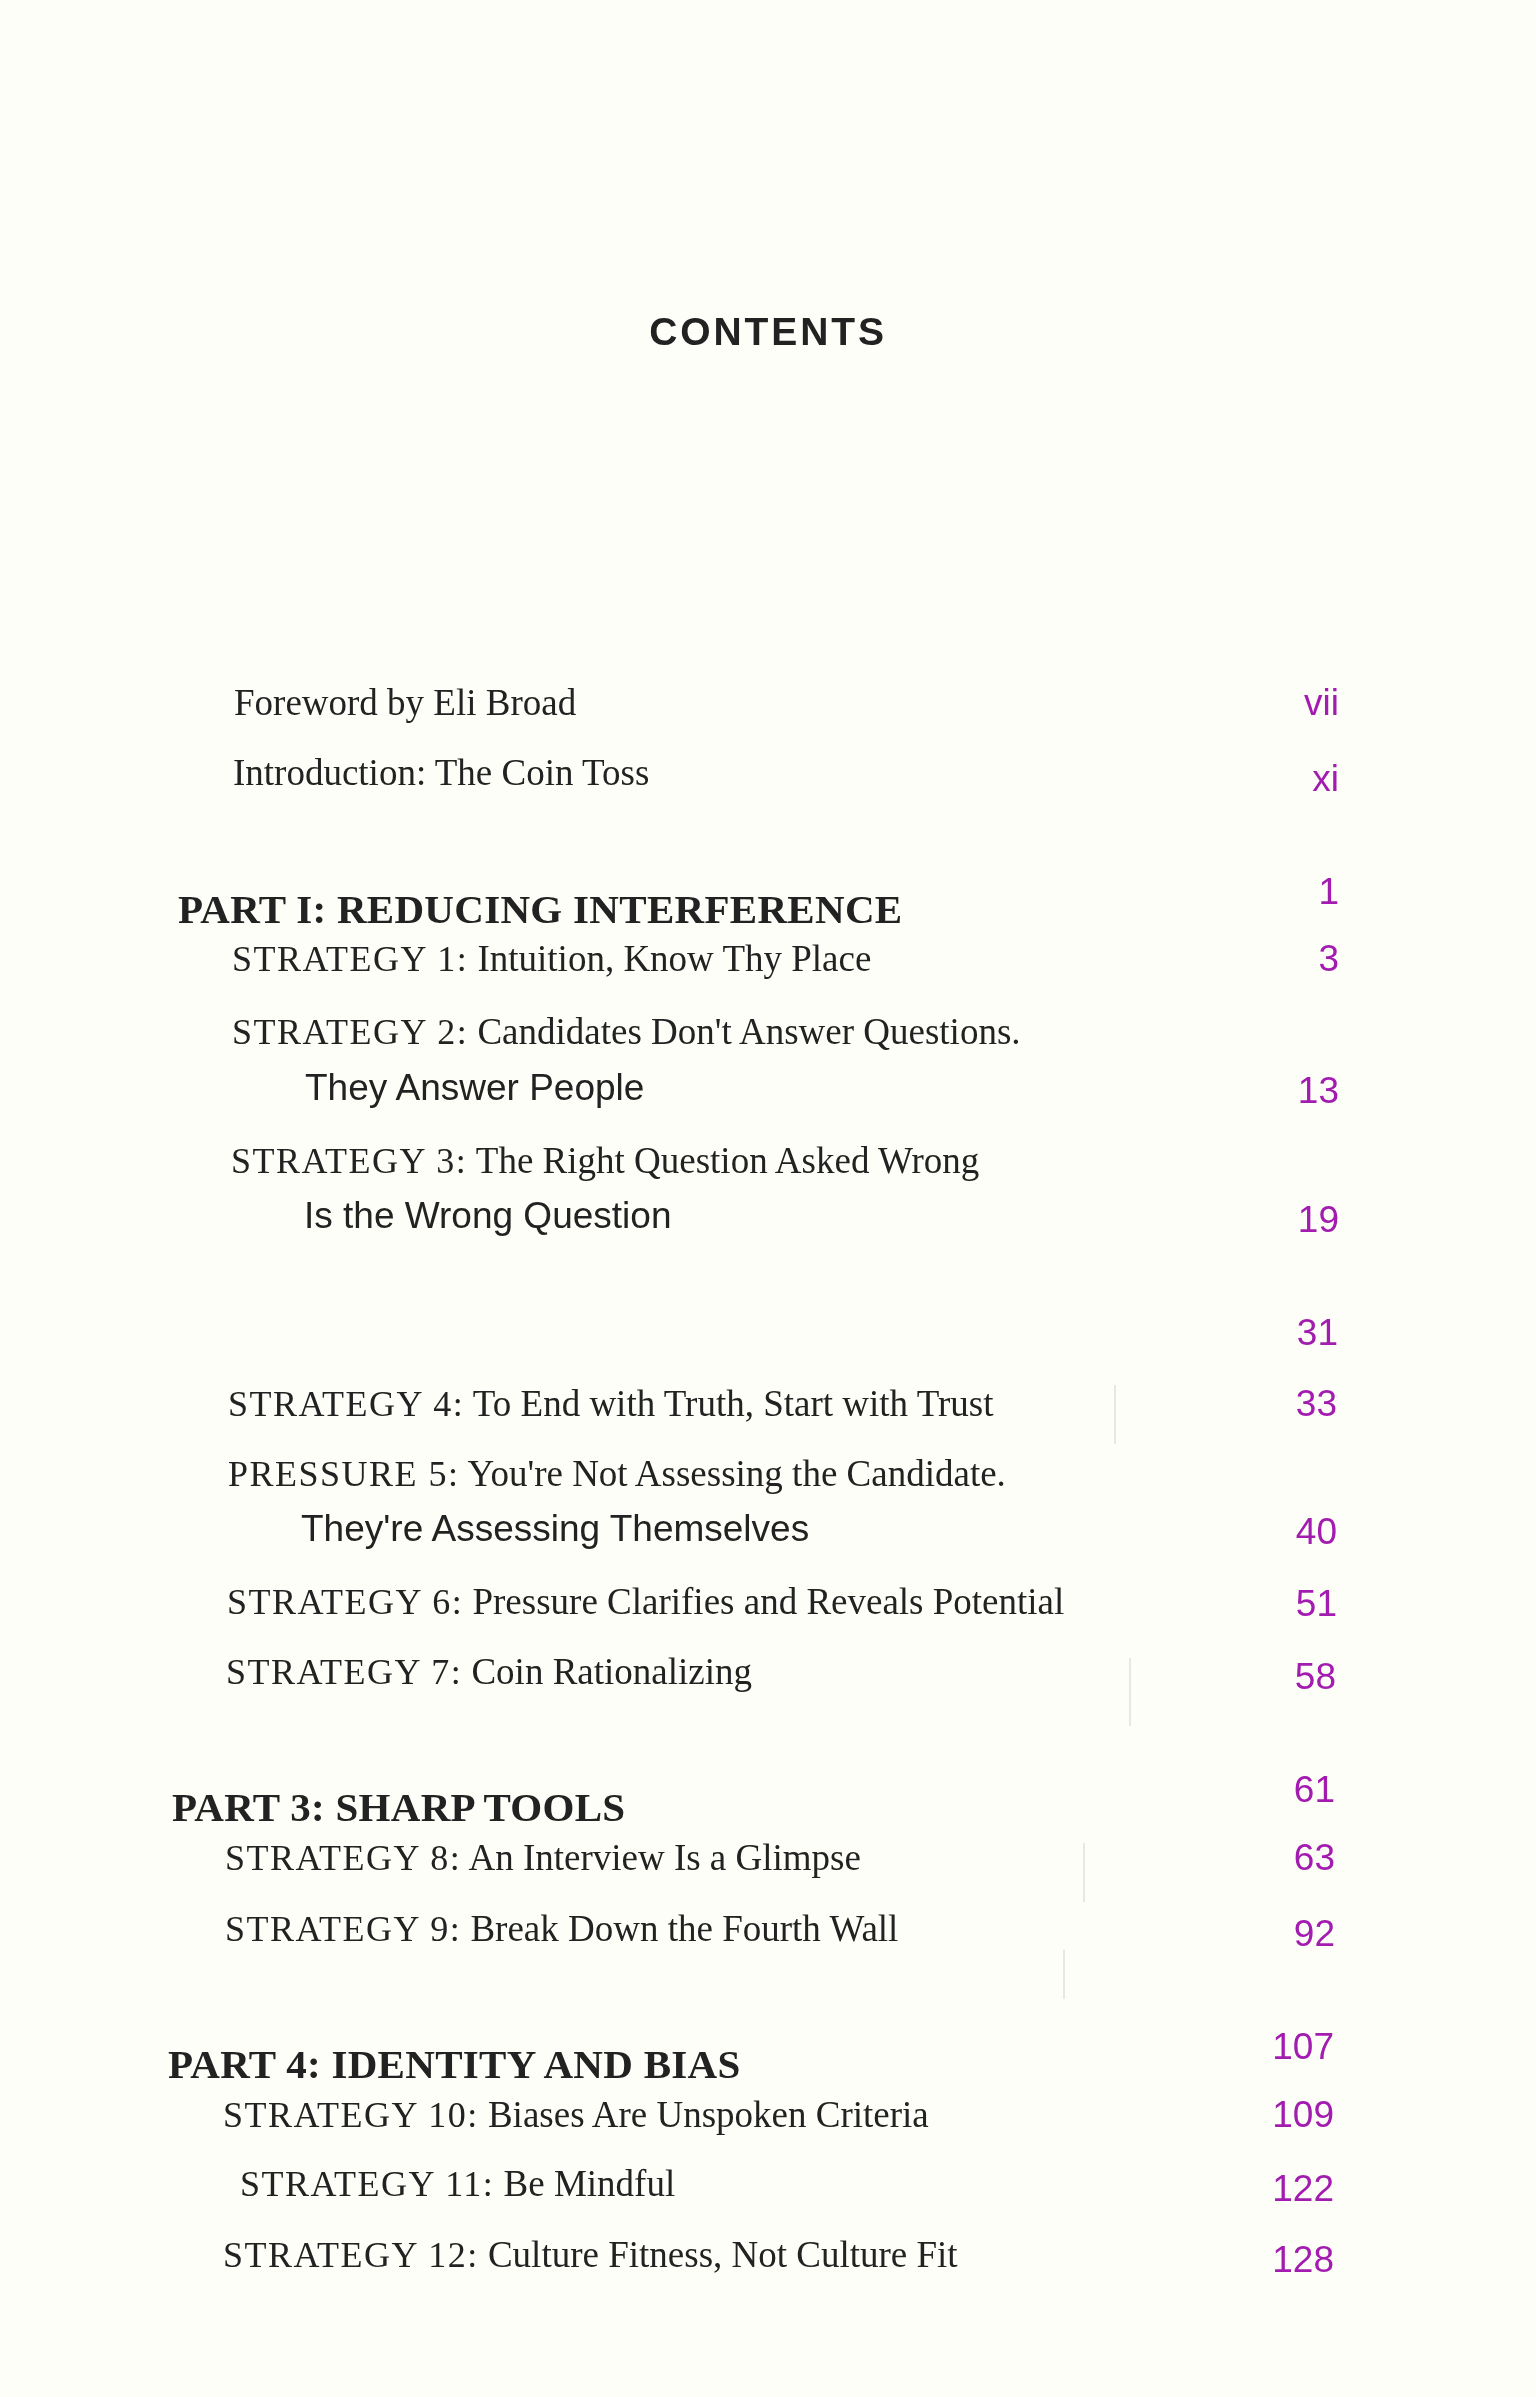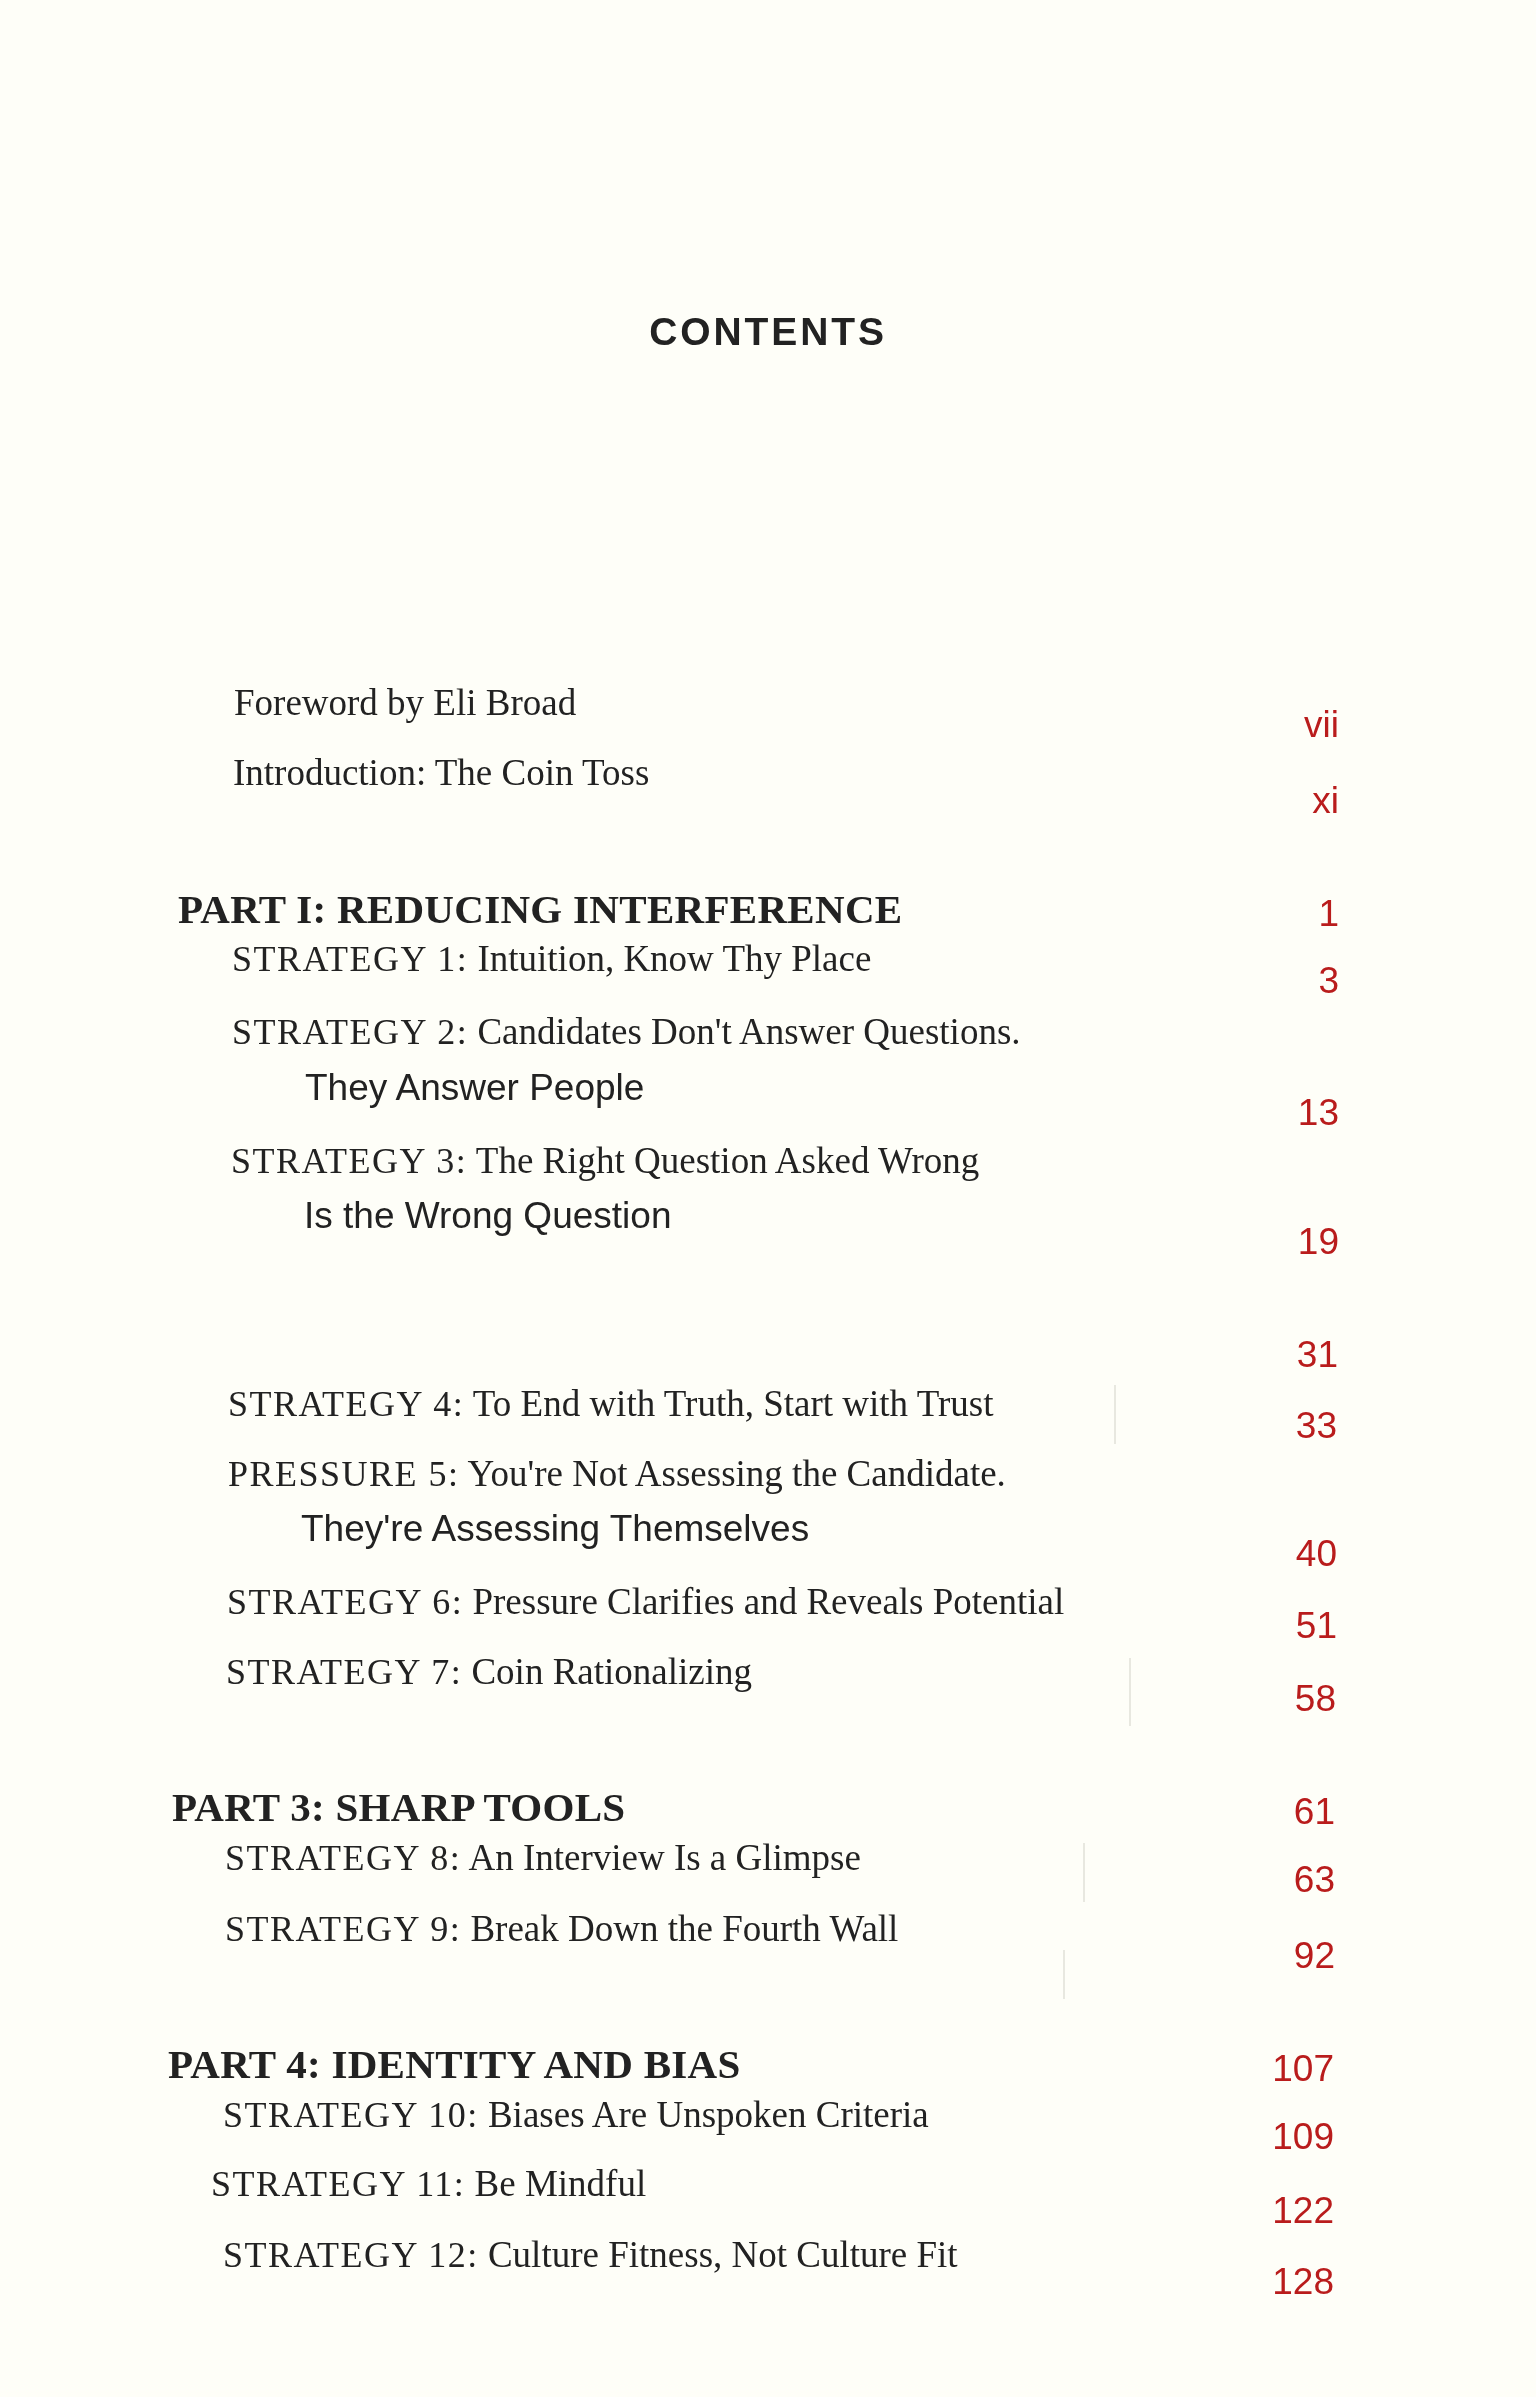--- a/index.html
+++ b/index.html
@@ -44,22 +44,21 @@
       line-height: 47px;
       color: #222;
       font-family: Liberation Serif, serif;
     }
     .row .page-num {
       position: absolute;
       right: calc(1536px - 1339px);
       text-align: right;
       font-size: 37px;
       line-height: 47px;
-      color: #b91c1c;
-      margin-top: 22px;
+      color: #a21caf;
     }
     .row.part .label {
       font-weight: 700;
       font-size: 41px;
       letter-spacing: 0.3px;
       margin-top: 26px;
     }
     .strategy-tag {
       font-size: 36px;
       letter-spacing: 1.5px;
@@ -148,21 +147,21 @@
 
   <div class="row part" style="top:2015px">
     <span class="label" style="left:168px">PART 4: IDENTITY AND BIAS</span>
     <span class="page-num" style="top:7.8px;right:202px">107</span>
   </div>
   <div class="row" style="top:2091px">
     <span class="label" style="left:223px"><span class="strategy-tag">STRATEGY 10:</span> <span>Biases Are Unspoken Criteria</span></span>
     <span class="page-num" style="right:202px">109</span>
   </div>
   <div class="row" style="top:2160px">
-    <span class="label" style="left:211px"><span class="strategy-tag">STRATEGY 11:</span> <span>Be Mindful</span></span>
+    <span class="label" style="left:240px"><span class="strategy-tag">STRATEGY 11:</span> <span>Be Mindful</span></span>
     <span class="page-num" style="top:4.9px;right:202px">122</span>
   </div>
   <div class="row" style="top:2231px">
     <span class="label" style="left:223px"><span class="strategy-tag">STRATEGY 12:</span> <span>Culture Fitness, Not Culture Fit</span></span>
     <span class="page-num" style="top:4.9px;right:202px">128</span>
   </div>
 
   <div class="speck" style="left:1114px;top:1385px;width:2px;height:59px"></div>
   <div class="speck" style="left:1129px;top:1658px;width:2px;height:68px"></div>
   <div class="speck" style="left:1083px;top:1843px;width:2px;height:59px"></div>

